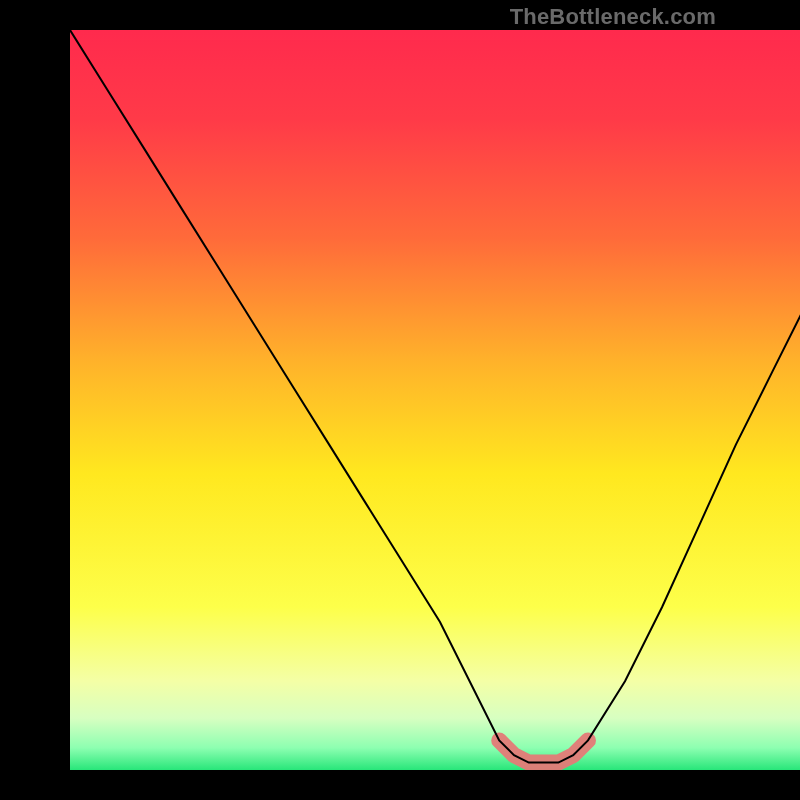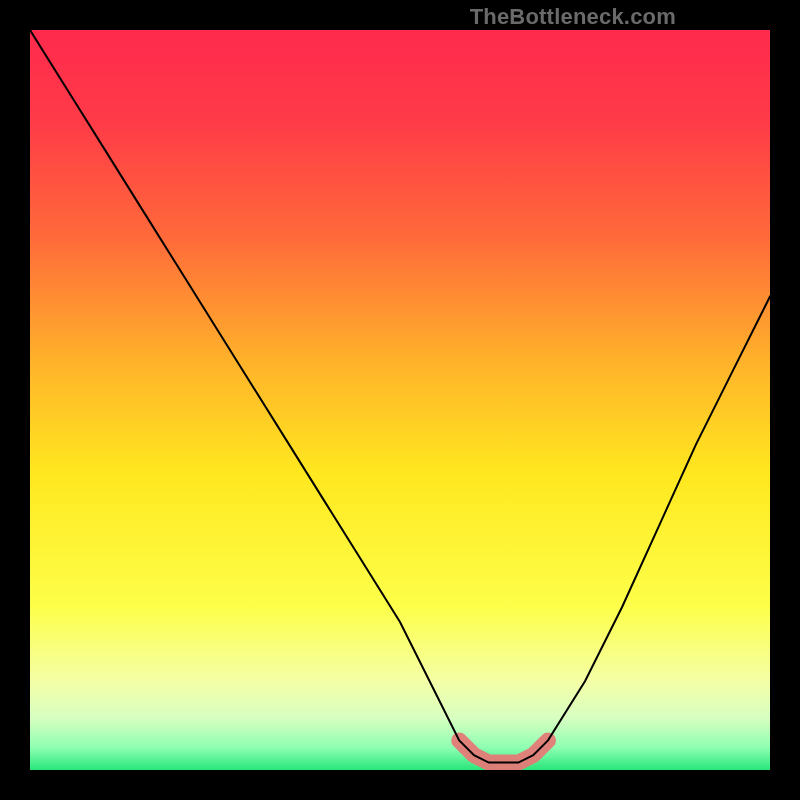--- a/index.html
+++ b/index.html
@@ -9,20 +9,21 @@
     height: 800px;
     background: #000;
     overflow: hidden;
     font-family: Arial, Helvetica, sans-serif;
   }
   .stage {
     position: relative;
     width: 688px;
     height: 800px;
     background: #000;
+    margin-left: 40px;
   }
   .plot-area {
     position: absolute;
     left: 30px;
     top: 30px;
     width: 740px;
     height: 740px;
     overflow: hidden;
   }
   .gradient-bg {

